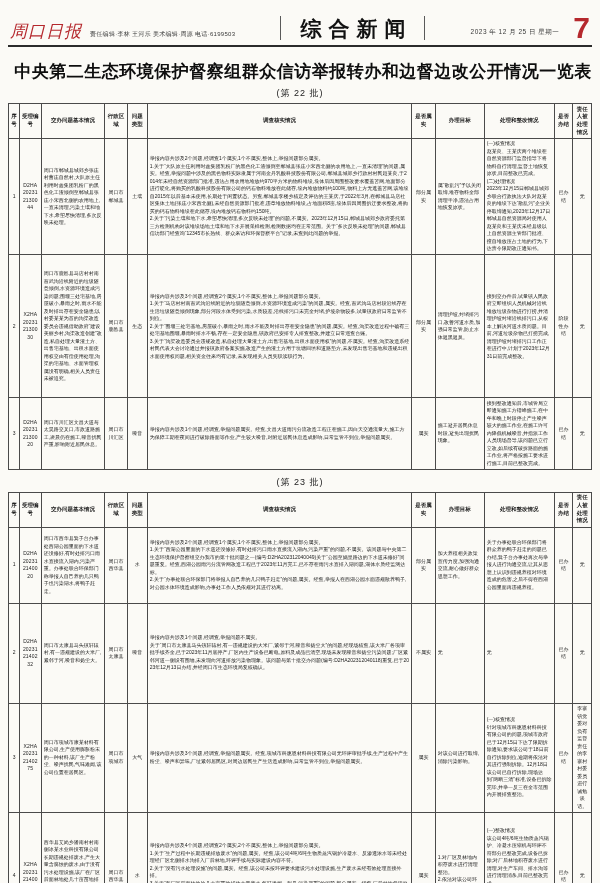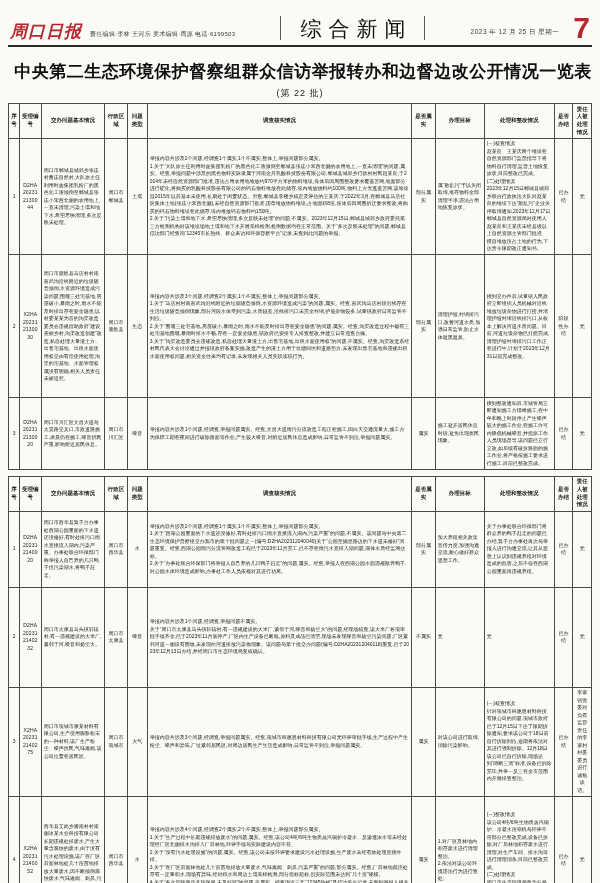--- a/index.html
+++ b/index.html
@@ -15,28 +15,28 @@
 
   
   .masthead{
     display:flex;align-items:flex-end;justify-content:space-between;
     border-bottom:2px solid #2b2b2b;
     padding:6px 2px 5px 2px;
   }
   .mast-left{display:flex;align-items:flex-end;}
   .paper-name{
     font-family:"Liberation Serif","DejaVu Serif",serif;
-    font-size:17px;font-weight:bold;font-style:italic;
+    font-size:17px;font-weight:normal;font-style:italic;
     letter-spacing:1px;line-height:1;
   }
   .staff-line{font-size:6px;color:#3a3a3a;margin:0 0 1px 8px;letter-spacing:0.3px;}
   .section-wrap{display:flex;align-items:center;}
   .vbar{width:1px;height:24px;background:#5a5a5a;}
   .section-title{
-    font-size:21px;font-weight:400;letter-spacing:7px;
+    font-size:21px;font-weight:700;letter-spacing:7px;
     padding:0 12px 0 19px;line-height:1;color:#111;
   }
   .mast-right{display:flex;align-items:flex-end;}
   .date-line{font-size:6.5px;color:#3a3a3a;margin:0 14px 3px 0;letter-spacing:0.5px;}
   .page-number{font-size:30px;font-weight:900;line-height:0.8;}
 
   
   .headline{
     text-align:center;
     font-size:17px;font-weight:900;color:#0e0e0e;
@@ -168,20 +168,21 @@
             <td class="c-center">噪音</td>
             <td class="c-left">举报内容共涉及1个问题,经调查,举报问题属实。经查,文昌大道雨污分流改造工程正在施工,因白天交通流量大,施工方为保障工期在夜间进行破除路面等作业,产生较大噪音,对附近居民休息造成影响,日常监管不到位,举报问题属实。</td>
             <td class="c-center">属实</td>
             <td class="c-left">施工避开居民休息时段,避免出现扰民现象。</td>
             <td class="c-left">接到整改通知后,市城管局立即通知施工方错峰施工,在中午和晚上时段停止产生噪声较大的施工作业,在施工许可内降低机械噪音,并指派工作人员现场督导,该问题已立行立改,如后续有破拆路面的施工作业,将严格按施工要求进行施工,目前已整改完成。</td>
             <td class="c-center">已办结</td>
             <td class="c-center">无</td>
           </tr>
         </tbody>
       </table>
+      <div class="batch-label">(第 23 批)</div>
       <table>
         <colgroup>
           <col style="width: 1.9%;">
           <col style="width: 3.7%;">
           <col style="width: 10.9%;">
           <col style="width: 3.9%;">
           <col style="width: 3.4%;">
           <col style="width: 45.4%;">
           <col style="width: 4%;">
           <col style="width: 8.4%;">

